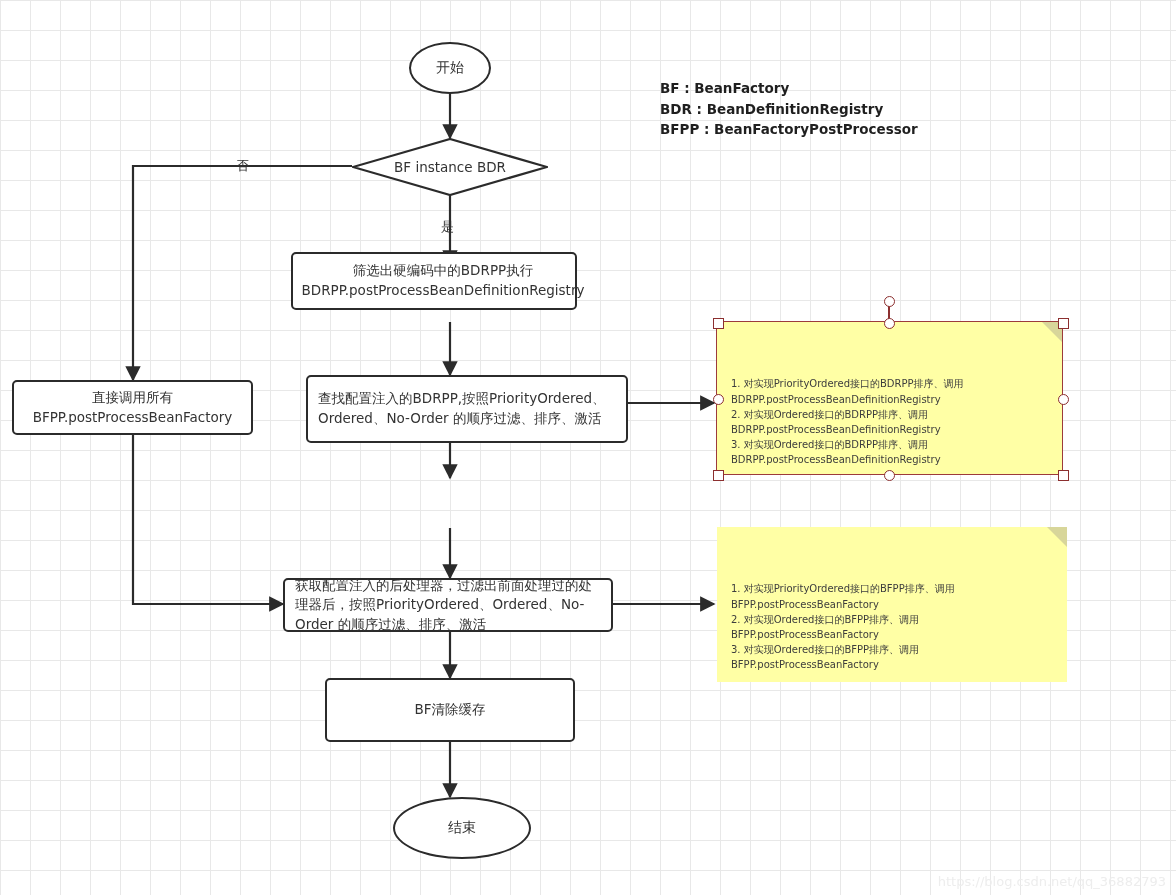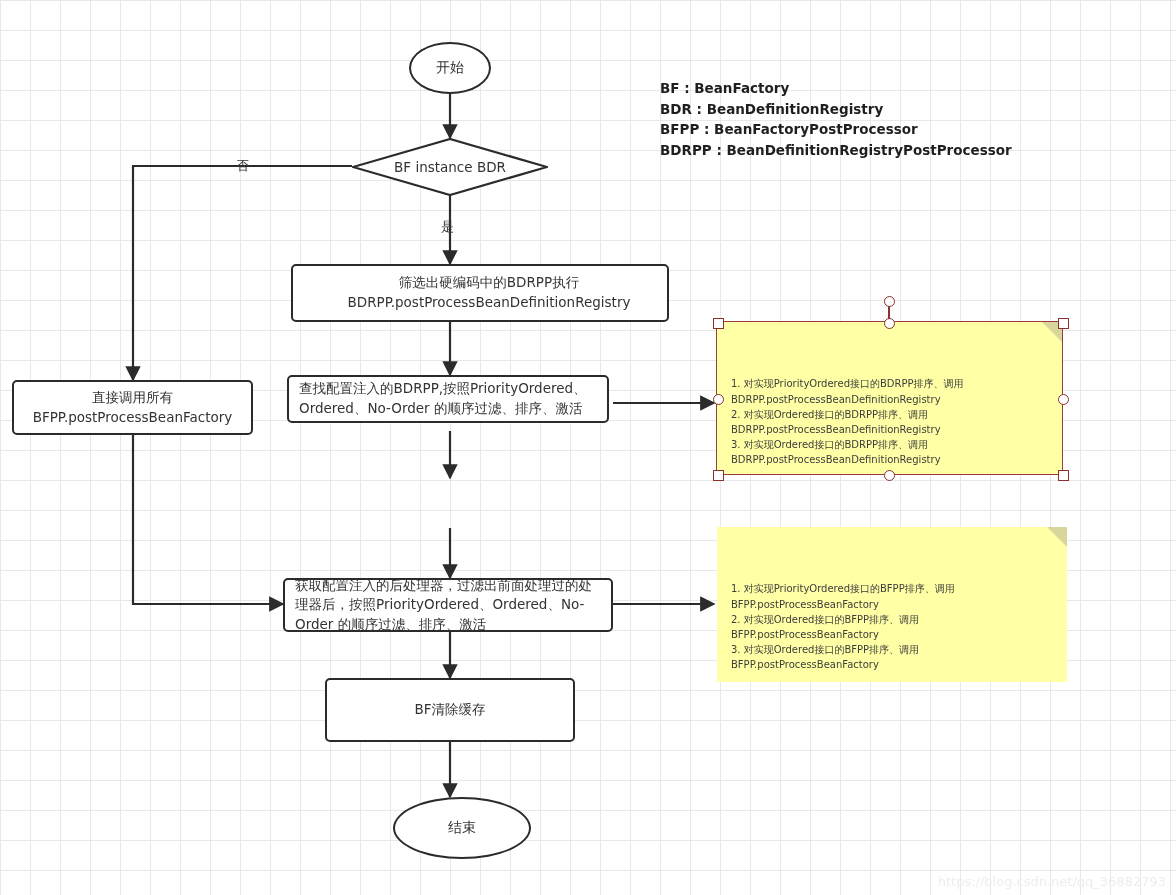--- a/index.html
+++ b/index.html
@@ -200,24 +200,24 @@
   <div class="decision-wrap" style="left:352px; top:138px; width:196px; height:58px;">
     <svg width="196" height="58" xmlns="http://www.w3.org/2000/svg">
       <polygon points="98,1 195,29 98,57 1,29" fill="#ffffff" stroke="#2b2b2b" stroke-width="2.2"></polygon>
     </svg>
     <div class="decision-label">BF instance BDR</div>
   </div>
 
   <div class="node process" style="left:12px; top:380px; width:241px; height:55px; white-space:pre-line;">直接调用所有
 BFPP.postProcessBeanFactory</div>
 
-  <div class="node process" style="left:291px; top:264px; width:378px; height:58px; white-space:pre-line;padding-left:28px;">筛选出硬编码中的BDRPP执行
+  <div class="node process" style="left:291px; top:252px; width:286px; height:58px; white-space:pre-line;padding-left:28px;">筛选出硬编码中的BDRPP执行
 BDRPP.postProcessBeanDefinitionRegistry</div>
 
-  <div class="node process left-align" style="left:287px; top:375px; width:322px; height:48px; white-space:pre-line;padding-left:10px;">查找配置注入的BDRPP,按照PriorityOrdered、
+  <div class="node process left-align" style="left:306px; top:375px; width:322px; height:68px; white-space:pre-line;padding-left:10px;">查找配置注入的BDRPP,按照PriorityOrdered、
 Ordered、No-Order 的顺序过滤、排序、激活</div>
 
 
   <div class="node process left-align" style="left:283px; top:578px; width:330px; height:54px; white-space:pre-line;">获取配置注入的后处理器，过滤出前面处理过的处
 理器后，按照PriorityOrdered、Ordered、No-
 Order 的顺序过滤、排序、激活</div>
 
   <div class="node process" style="left:325px; top:678px; width:250px; height:64px;">BF清除缓存</div>
 
   <div class="node terminator" style="left:393px; top:797px; width:138px; height:62px;text-align:center;">结束</div>
@@ -250,18 +250,17 @@
 2. 对实现Ordered接口的BFPP排序、调用
 BFPP.postProcessBeanFactory
 3. 对实现Ordered接口的BFPP排序、调用
 BFPP.postProcessBeanFactory</span>
   </div>
 
   <div id="legend" style="left:660px; top:78px;">
     <div class="legend-row">BF : BeanFactory</div>
     <div class="legend-row">BDR : BeanDefinitionRegistry</div>
     <div class="legend-row">BFPP : BeanFactoryPostProcessor</div>
-    <div class="legend-row">BDRPP : BeanDefinitionRegistryPostProcessor</div>
   </div>
 
   <div id="watermark">https://blog.csdn.net/qq_36882793</div>
 
 </div>
 
 </body></html>

